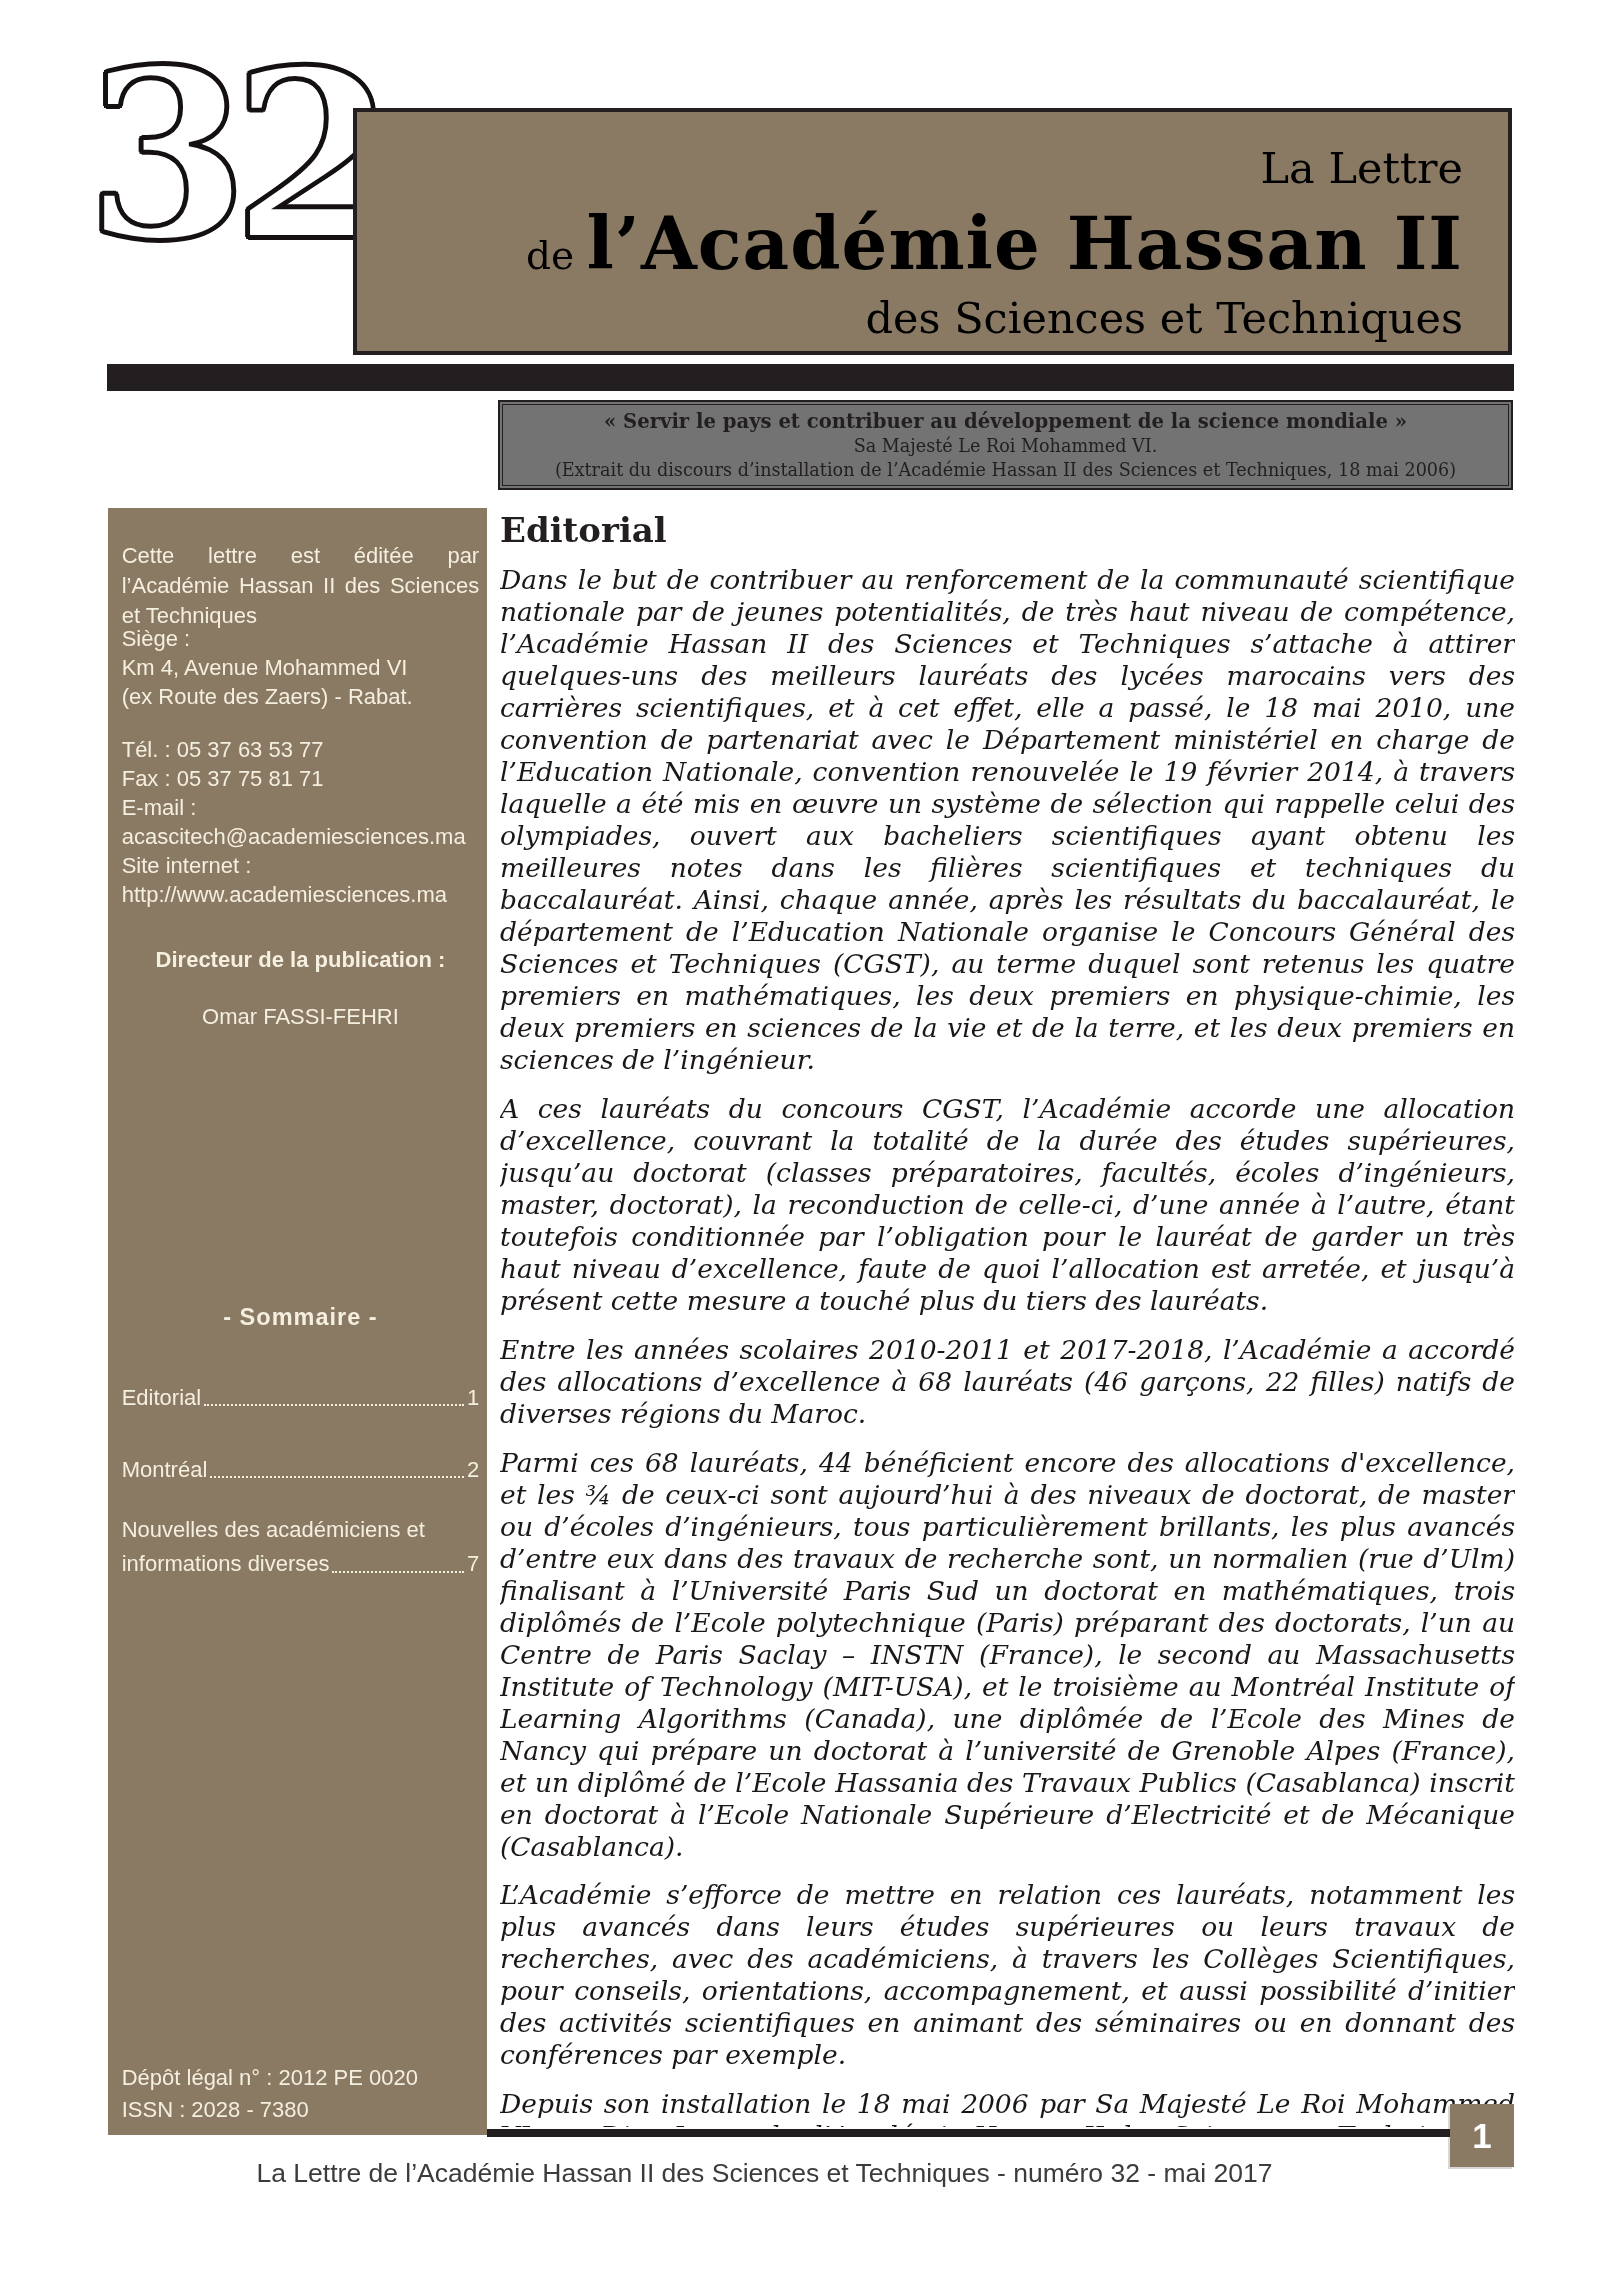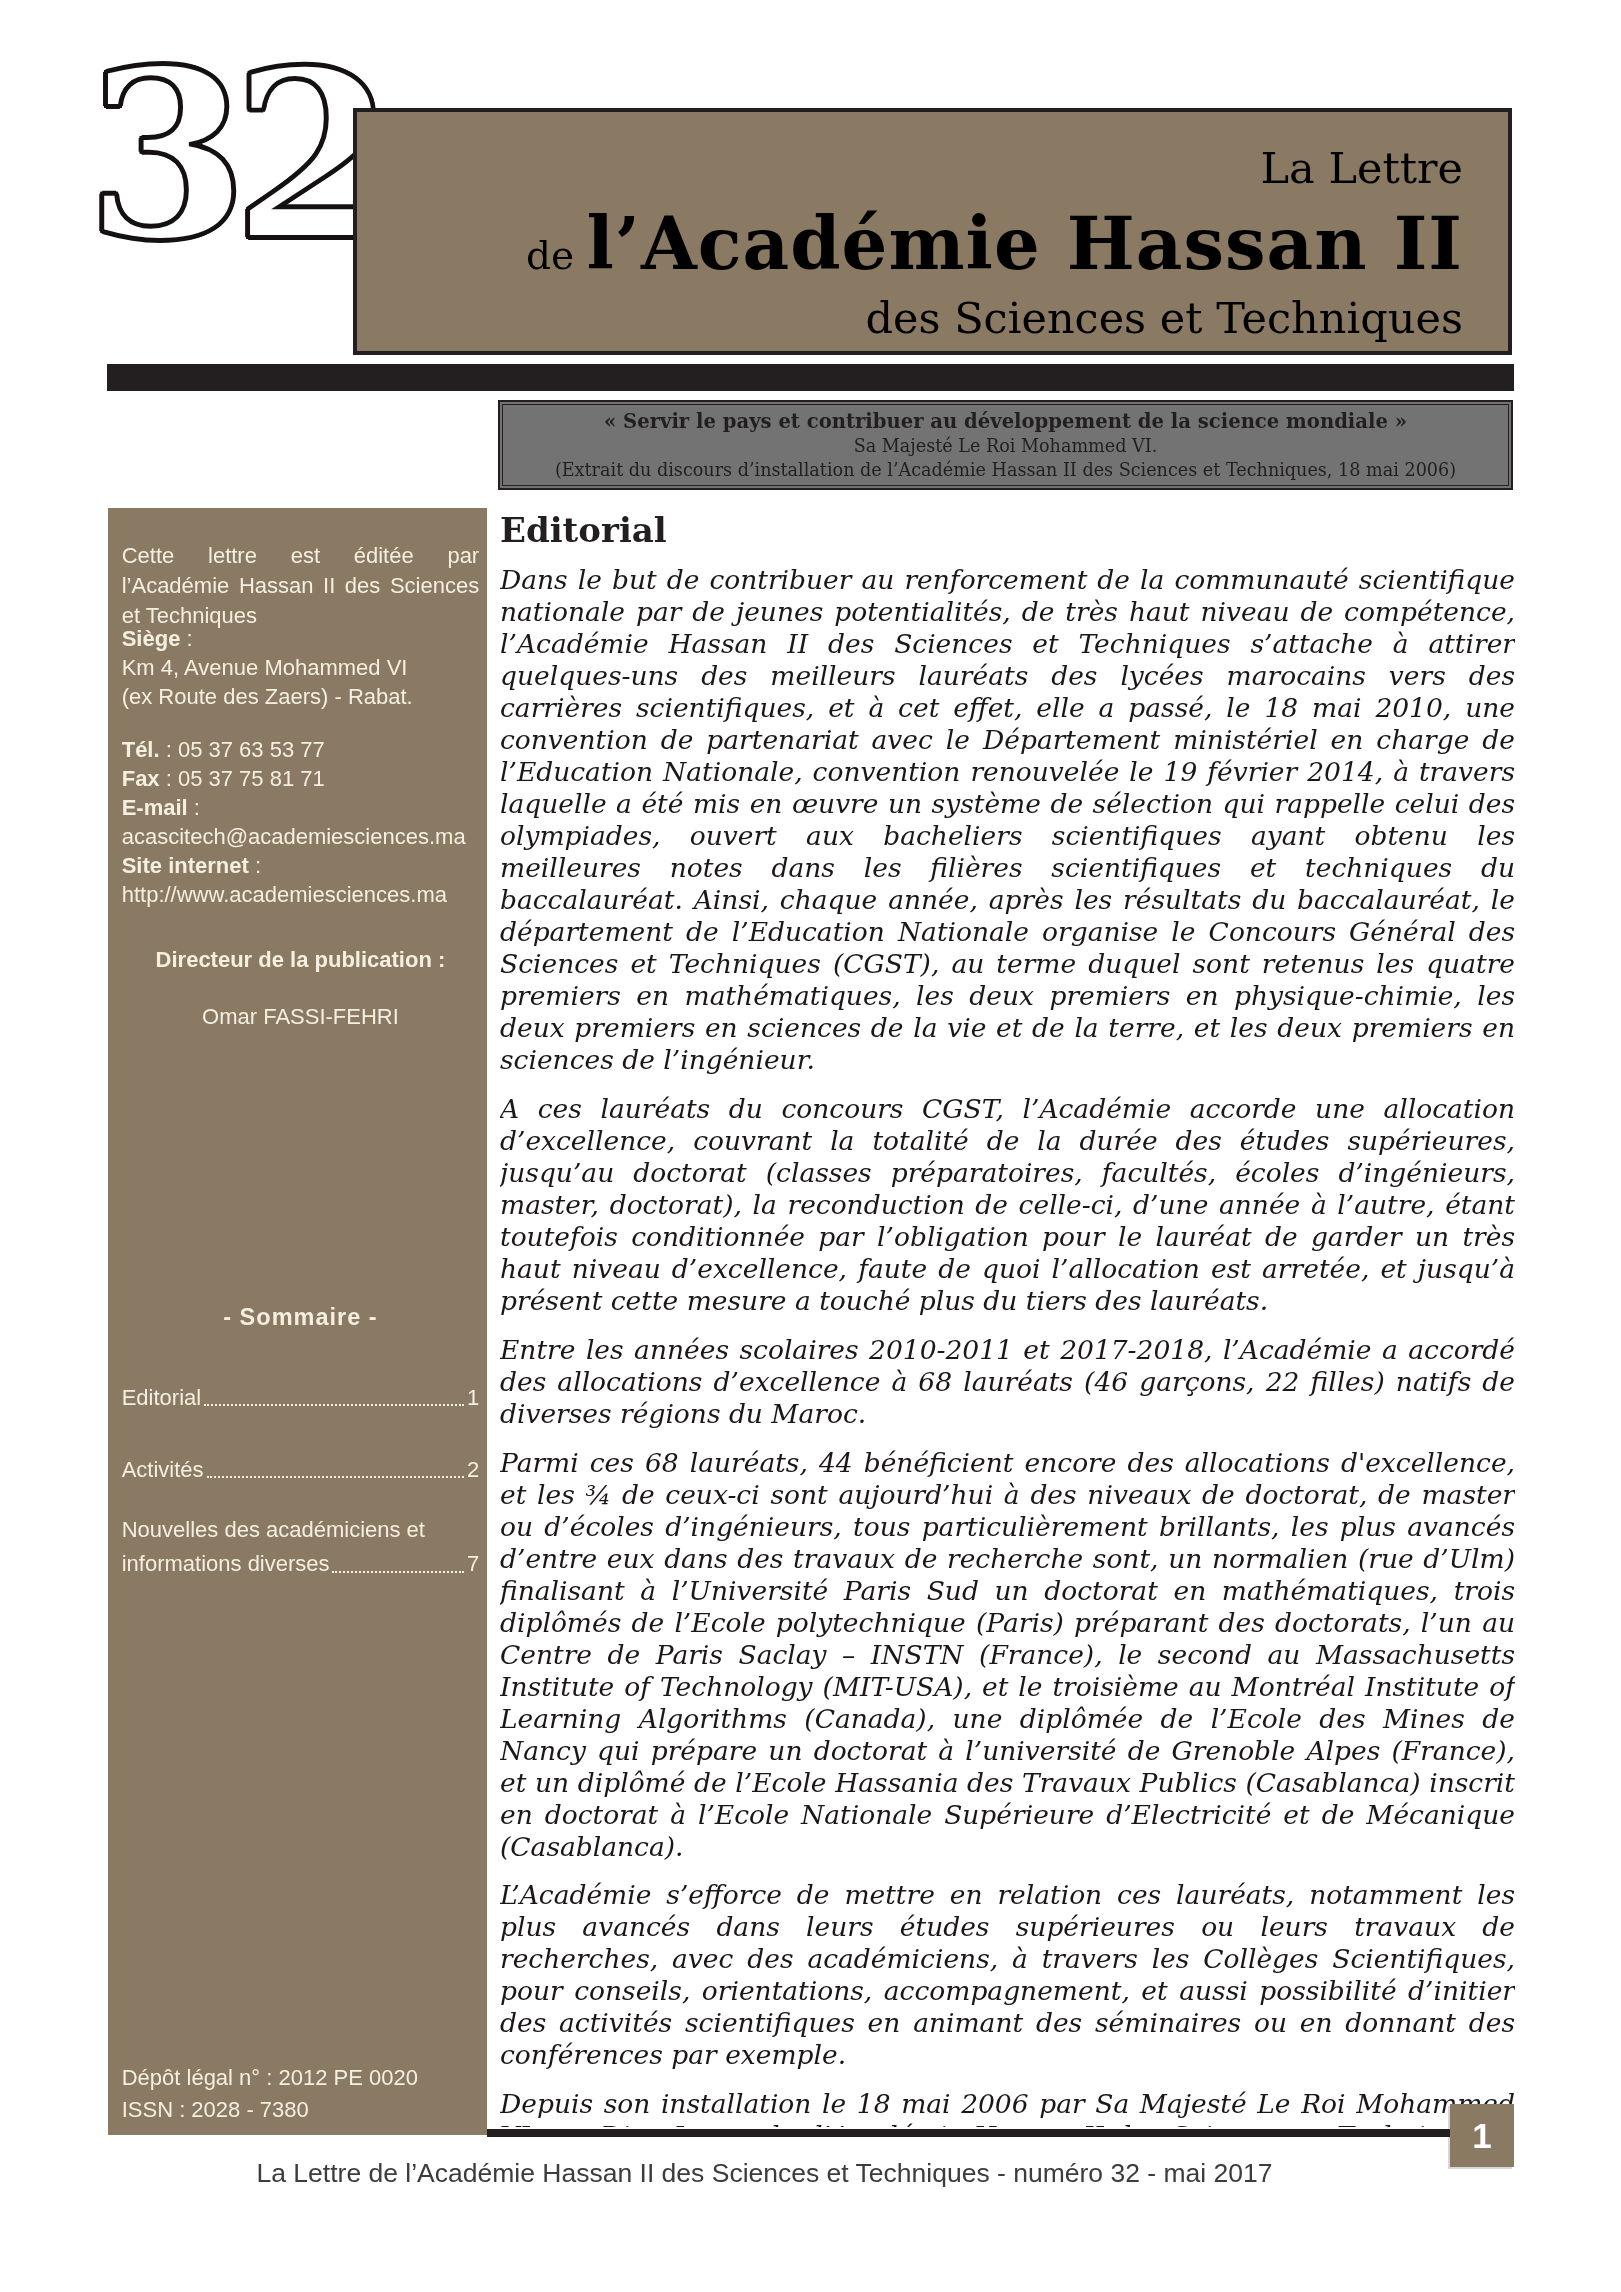--- a/index.html
+++ b/index.html
@@ -45,21 +45,21 @@
   .quote-line3{font-size:17.6px;line-height:1.35;}
   
   .sidebar{
     position:absolute;left:108px;top:508px;width:379px;height:1627px;
     background:#8a7a64;color:#f5efdf;font-size:22px;box-sizing:border-box;
   }
   .sidebar .abs{position:absolute;left:13.7px;right:7.8px;}
   .sb-intro{top:33px;line-height:30px;text-align:justify;}
   .sb-siege{top:116px;line-height:29px;}
   .sb-contact{top:227px;line-height:29px;}
-  .sb-bold{font-weight:bold;margin-top:40px;}
+  .sb-bold{font-weight:normal;margin-top:40px;}
   .sb-director-label{top:439px;text-align:center;font-weight:bold;}
   .sb-director-name{top:496px;text-align:center;}
   .sb-sommaire-title{top:796px;text-align:center;font-weight:bold;font-size:23.5px;letter-spacing:1px;}
   .sb-sommaire{top:874px;}
   .sommaire-row{display:flex;align-items:flex-end;line-height:32px;}
   .sommaire-row .dots{flex:1;border-bottom:2.5px dotted #f5efdf;margin:0 2.9px 7.8px 2.9px;}
   .sommaire-gap1{height:40px;}
   .sommaire-gap2{height:26.5px;}
   .sb-legal{top:1554px;line-height:32px;}
   
@@ -137,21 +137,21 @@
     <div class="abs sb-sommaire-title">-  Sommaire  -</div>
 
     <div class="abs sb-sommaire">
       <div class="sommaire-row">
         <span>Editorial</span>
         <span class="dots"></span>
         <span>1</span>
       </div>
       <div class="sommaire-gap1"></div>
       <div class="sommaire-row">
-        <span>Activités</span>
+        <span>Montréal</span>
         <span class="dots"></span>
         <span>2</span>
       </div>
       <div class="sommaire-gap2"></div>
       <div>
         <div style="line-height:34px;">Nouvelles des académiciens et</div>
         <div class="sommaire-row" style="line-height:34px;">
           <span>informations diverses</span>
           <span class="dots"></span>
           <span>7</span>

